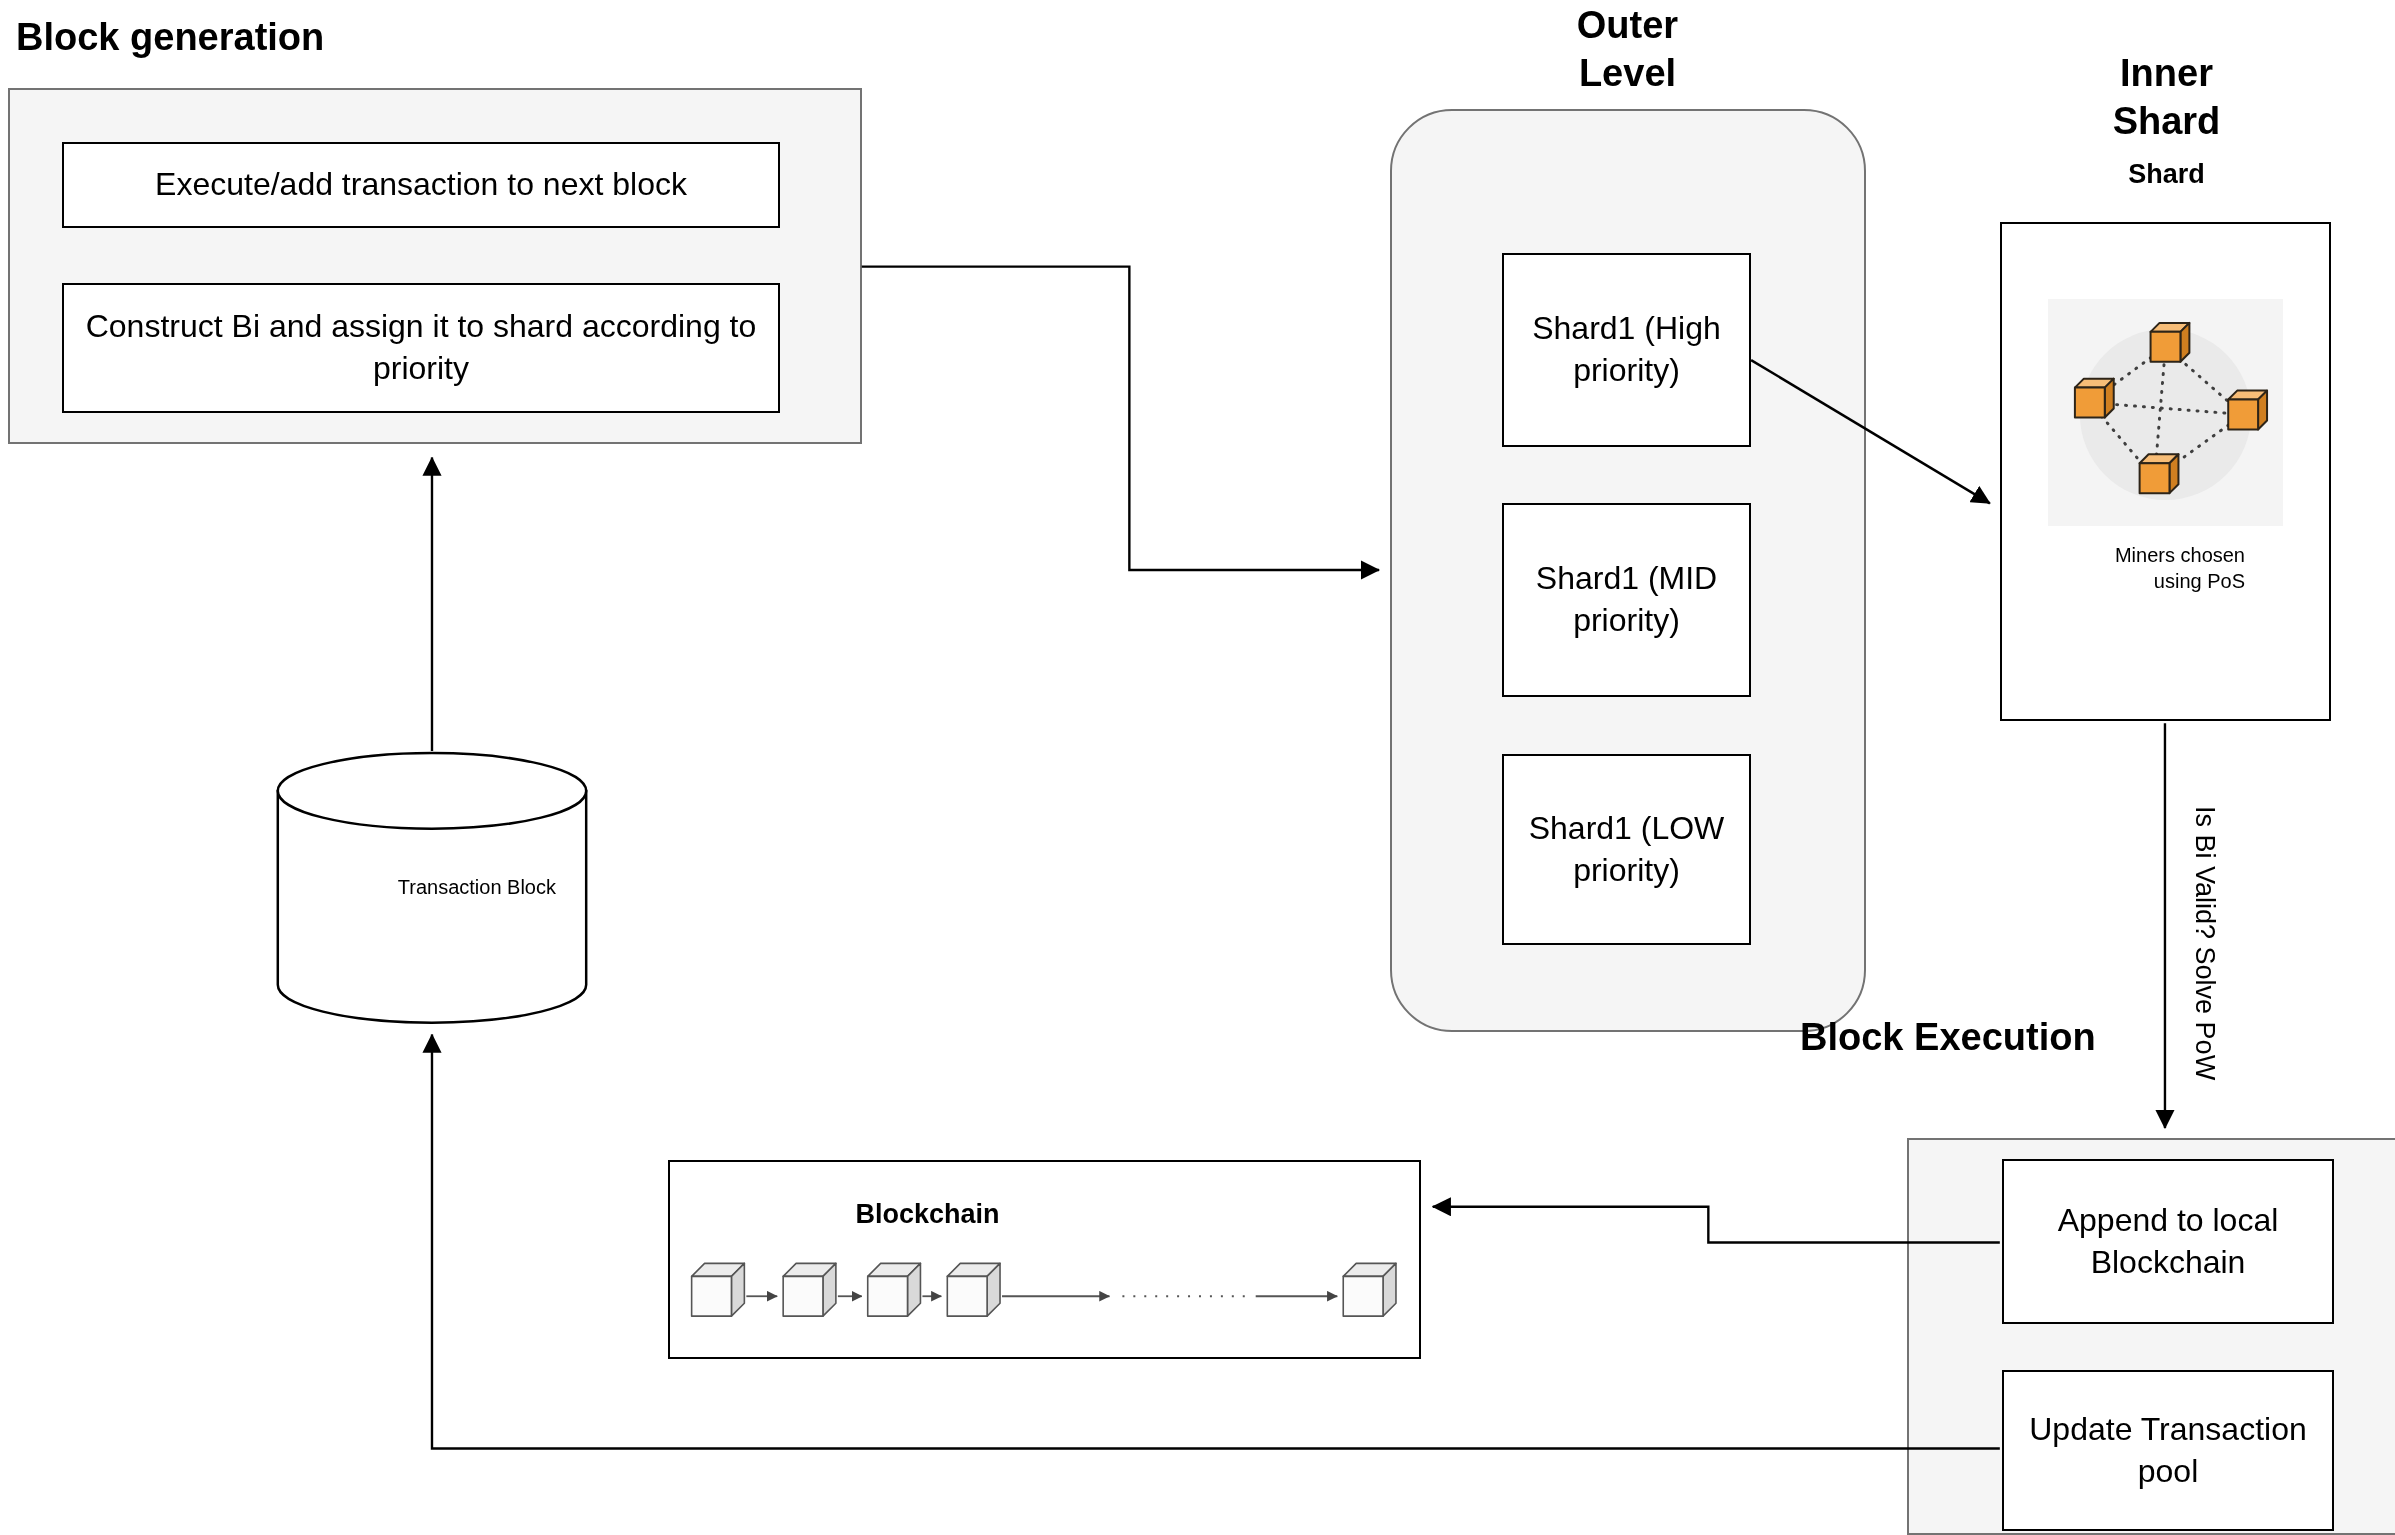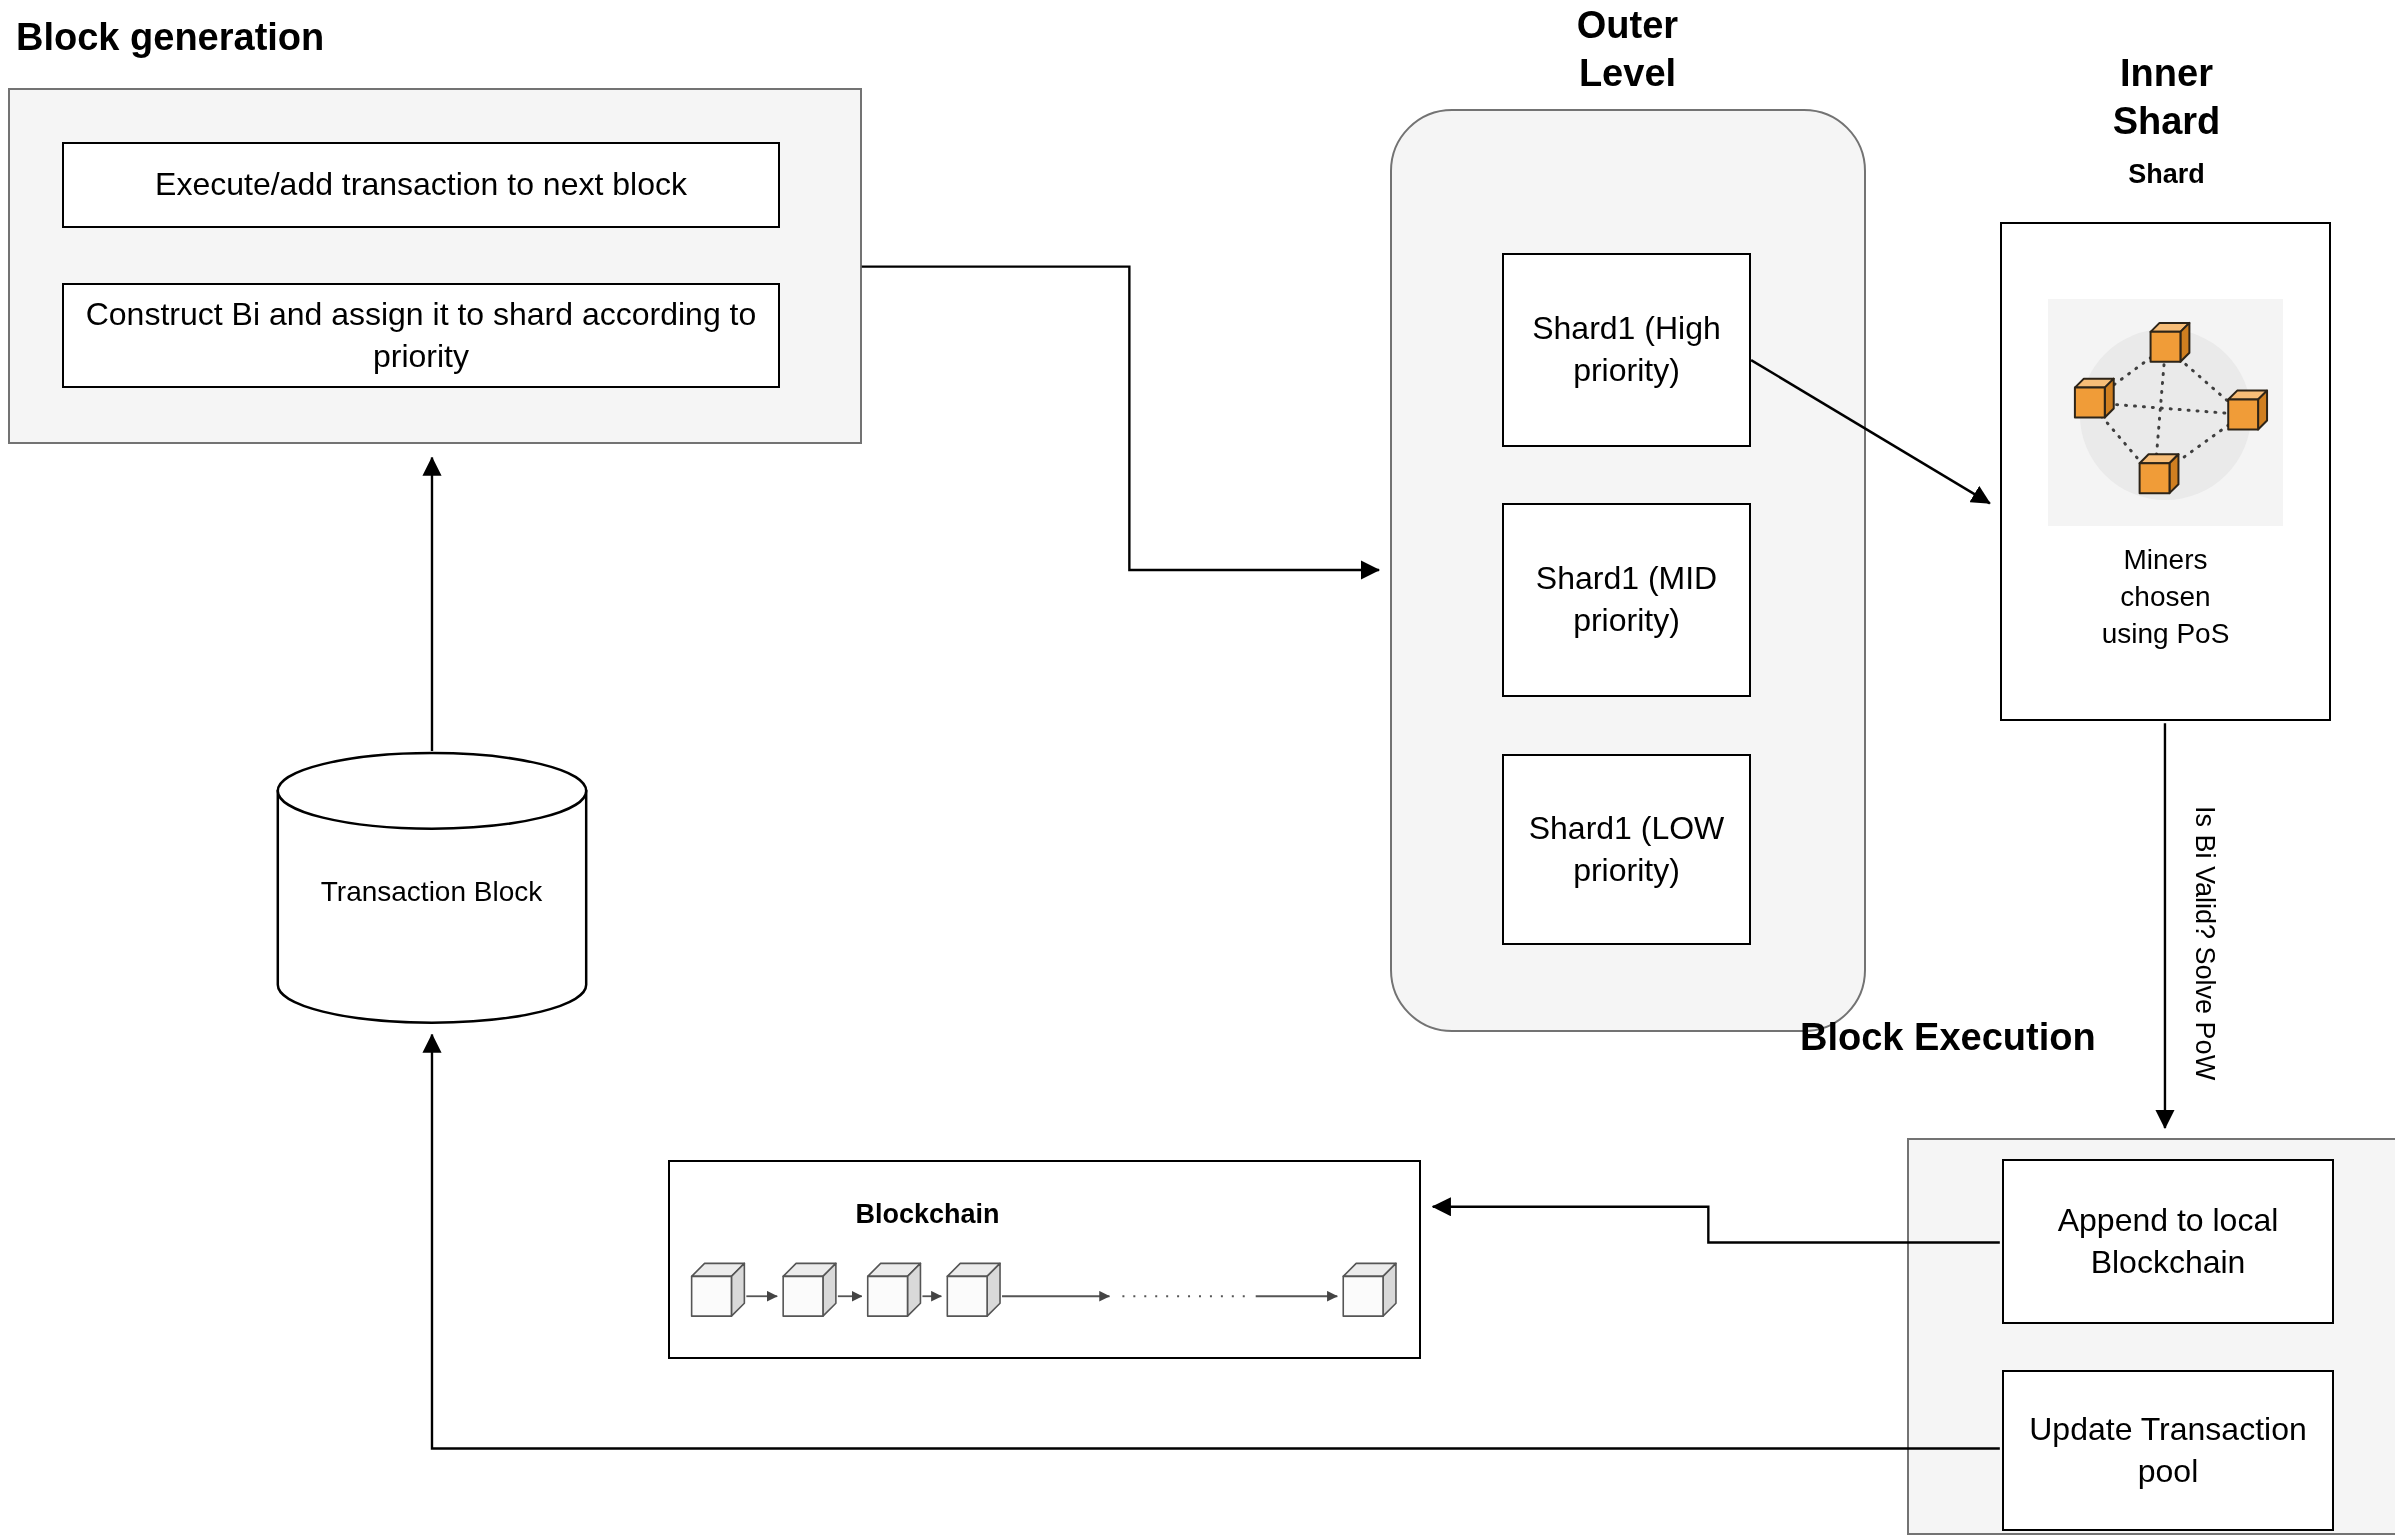--- a/index.html
+++ b/index.html
@@ -9,39 +9,39 @@
   .group { background: #f5f5f5; border: 2px solid #737373; }
   .rounded { border-radius: 62px; }
   .box {
     background: #ffffff; border: 2px solid #000;
     display: flex; align-items: center; justify-content: center;
     text-align: center; font-size: 32px; line-height: 1.3; padding: 9px;
   }
   .title { font-weight: bold; font-size: 38px; line-height: 1.25; }
   .small-title { font-weight: bold; font-size: 27px; }
   .center { text-align: center; }
-  .caption { font-size: 28px; line-height: 1.32; text-align: center; }
+  .caption { font-size: 20px; line-height: 1.32; text-align: right; }
   .conn { fill: none; stroke: #000; stroke-width: 2.4; }
   .chain-arrow { fill: none; stroke: #555; stroke-width: 1.8; }
   .pow-label {
     writing-mode: vertical-lr; font-size: 27px; line-height: 1.45;
     white-space: normal;
   }
   svg.layer { position: absolute; left: 0; top: 0; pointer-events: none; }
 </style>
 </head>
 <body>
 
 <div class="canvas">
 
   <div class="abs title" style="left:16px; top:14px;">Block generation</div>
 
   <div class="abs group" style="left:8px; top:88px; width:854px; height:356px;">
     <div class="abs box" style="left:52px; top:52px; width:718px; height:86px;">Execute/add transaction to next block</div>
-    <div class="abs box" style="left:52px; top:193px; width:718px; height:105px;text-align:center;">Construct Bi and assign it to shard according to priority</div>
+    <div class="abs box" style="left:52px; top:193px; width:718px; height:130px;text-align:center;">Construct Bi and assign it to shard according to priority</div>
   </div>
 
   <div class="abs title center" style="left:1528px; top:2px; width:199px;">Outer Level</div>
 
   <div class="abs group rounded" style="left:1390px; top:109px; width:476px; height:923px;">
     <div class="abs box" style="left:110px; top:142px; width:249px; height:194px;">Shard1 (High priority)</div>
     <div class="abs box" style="left:110px; top:392px; width:249px; height:194px;">Shard1 (MID priority)</div>
     <div class="abs box" style="left:110px; top:643px; width:249px; height:191px;">Shard1 (LOW priority)</div>
   </div>
 

